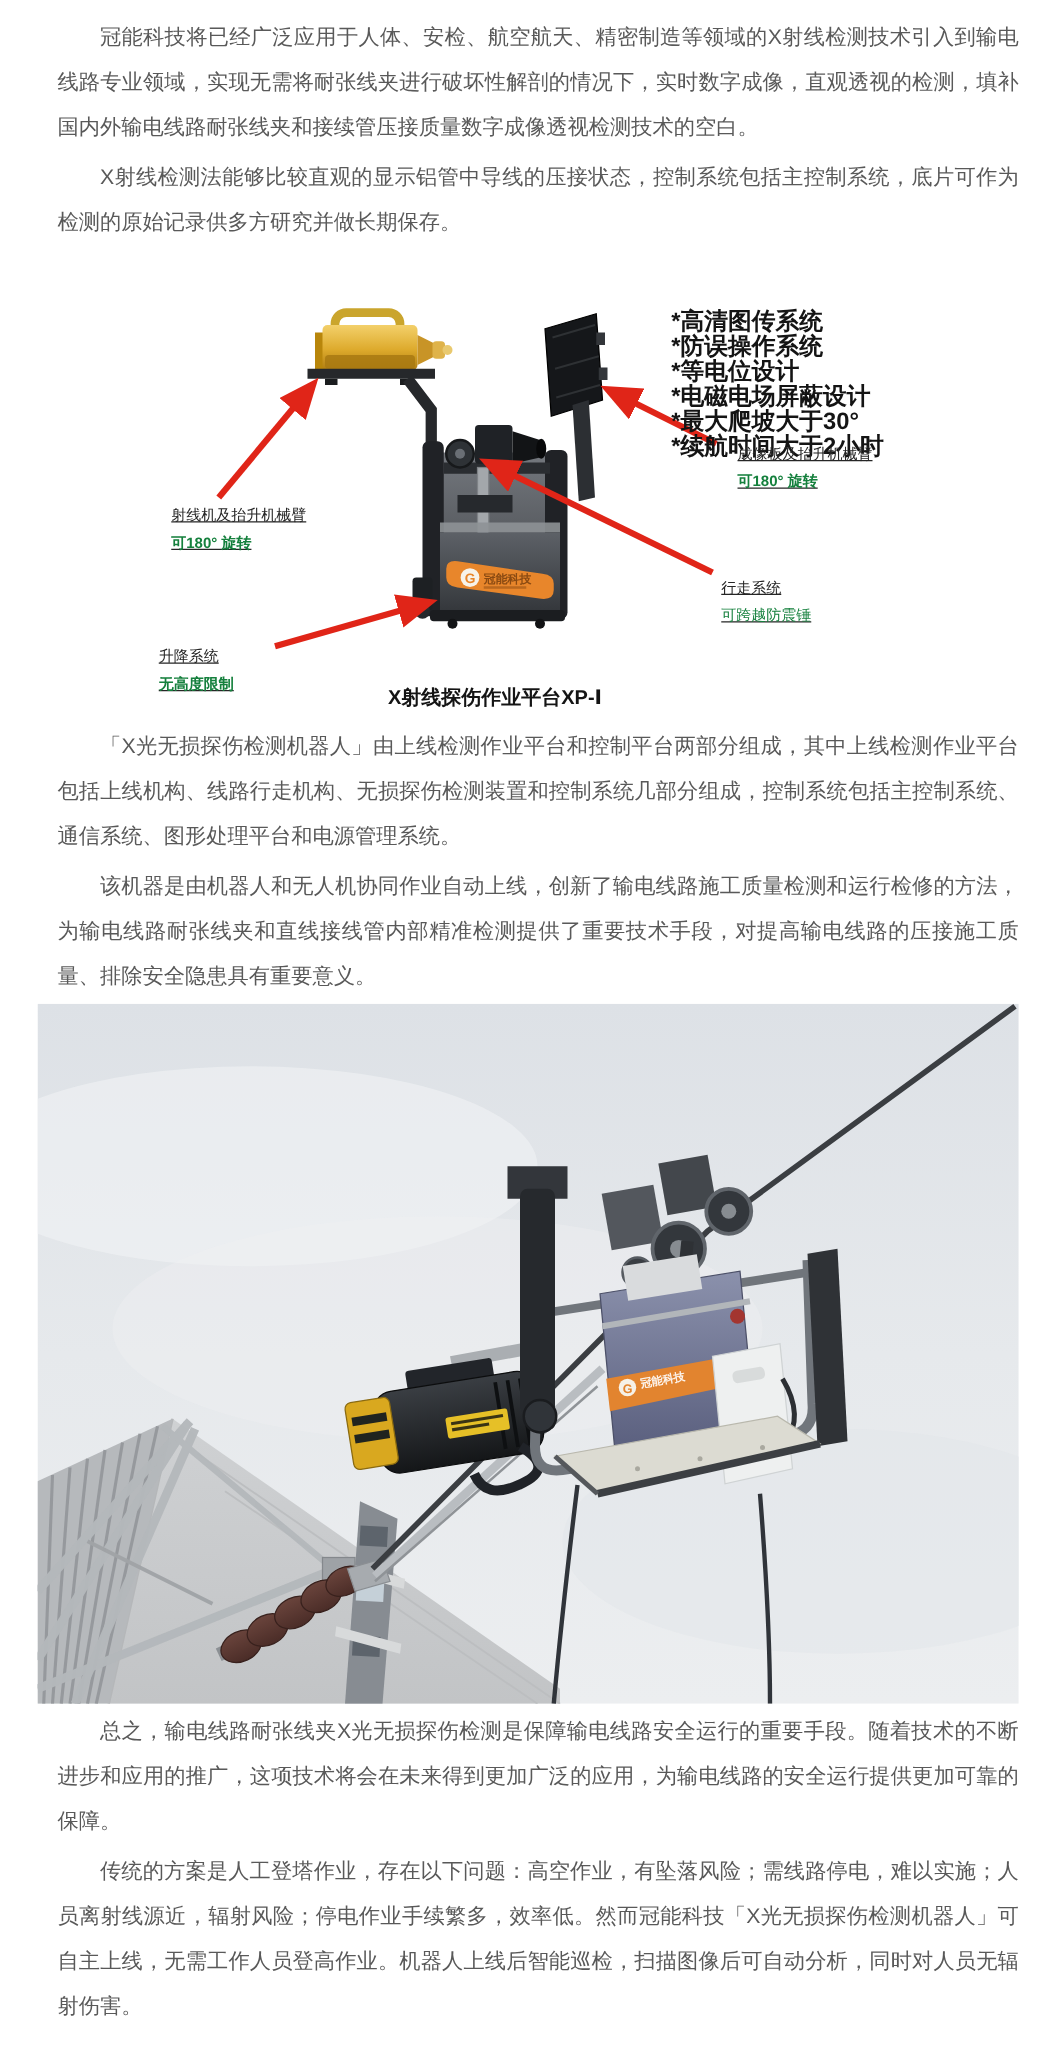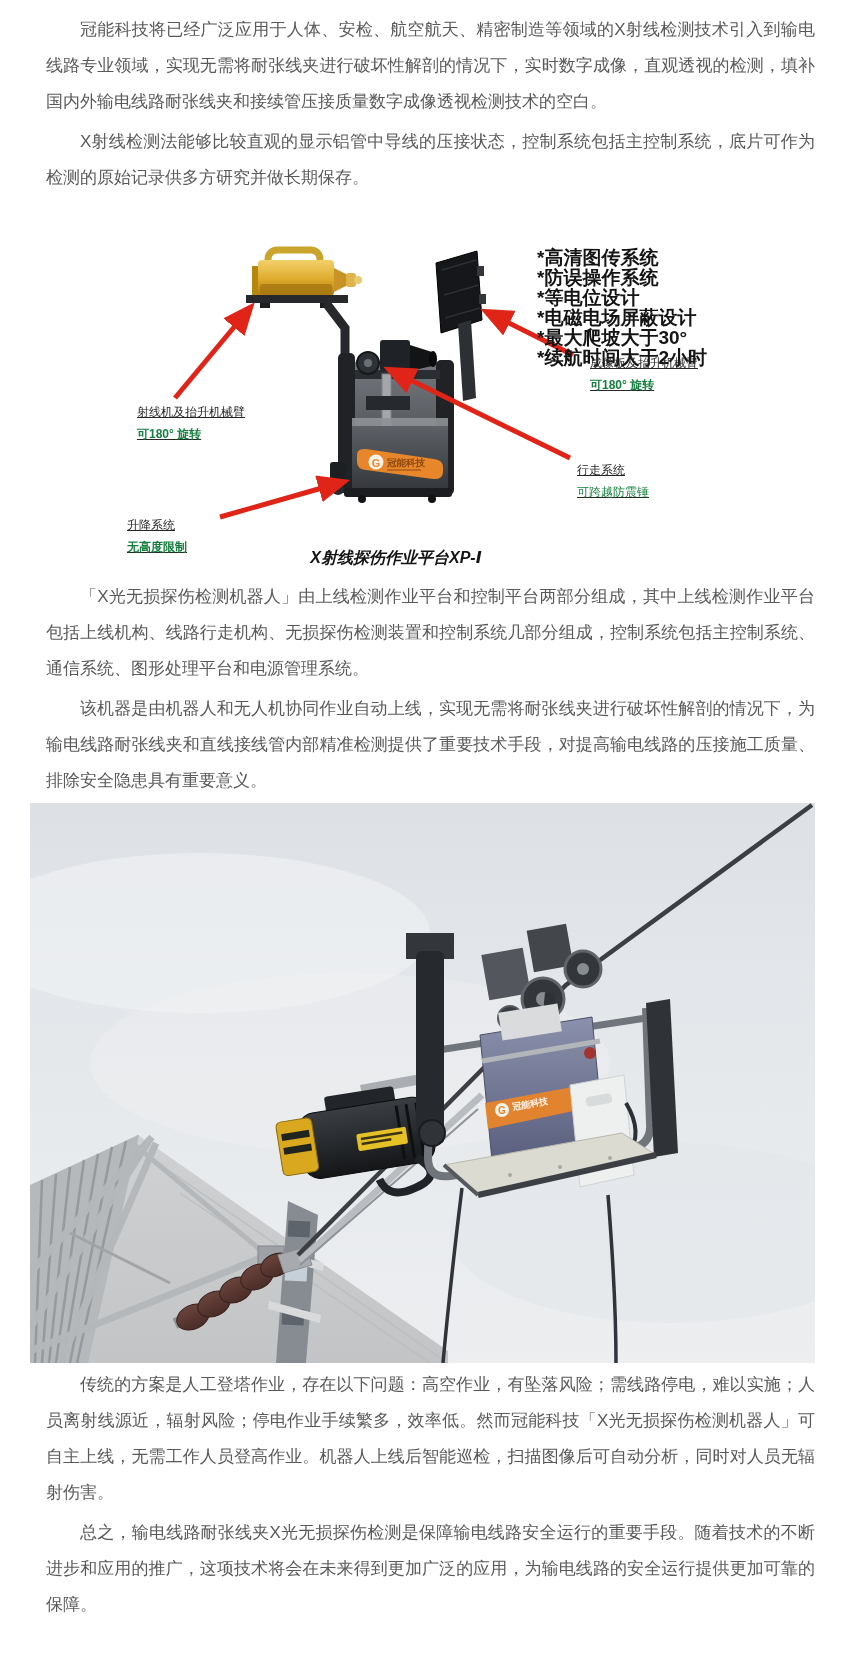--- a/index.html
+++ b/index.html
@@ -18,21 +18,21 @@
   .dlabel{position:absolute;white-space:nowrap;line-height:22px;
     font-family:"Liberation Serif","DejaVu Serif",serif;
     font-size:12px;color:#262626;text-decoration:underline;}
   .dlabel .spec{display:block;font-family:"Liberation Sans","DejaVu Sans",sans-serif;
     font-weight:700;color:#15803d;}
   .dfeatures{position:absolute;left:507px;top:20px;
     font-family:"Liberation Sans","DejaVu Sans",sans-serif;
     font-weight:700;font-size:19px;line-height:20px;color:#141414;white-space:nowrap;margin-top:28px;}
   .dcaption{position:absolute;left:0;top:348px;width:732px;text-align:center;
     font-family:"Liberation Sans","DejaVu Sans",sans-serif;
-    font-weight:700;font-size:16px;color:#141414;font-style:italic;}
+    font-weight:700;font-size:16px;color:#141414;}
 </style>
 </head>
 <body>
 
 <div class="content">
 
   <p class="para">冠能科技将已经广泛应用于人体、安检、航空航天、精密制造等领域的X射线检测技术引入到输电线路专业领域，实现无需将耐张线夹进行破坏性解剖的情况下，实时数字成像，直观透视的检测，填补国内外输电线路耐张线夹和接续管压接质量数字成像透视检测技术的空白。</p>
   <p class="para">X射线检测法能够比较直观的显示铝管中导线的压接状态，控制系统包括主控制系统，底片可作为检测的原始记录供多方研究并做长期保存。</p>
 
   <div class="figure diagram">
@@ -139,21 +139,21 @@
     </div>
     <div class="dlabel" style="left:97px;top:314px;">
       <span>升降系统</span>
       <span class="spec">无高度限制</span>
     </div>
 
     <div class="dcaption">X射线探伤作业平台XP-Ⅰ</div>
   </div>
 
   <p class="para">「X光无损探伤检测机器人」由上线检测作业平台和控制平台两部分组成，其中上线检测作业平台包括上线机构、线路行走机构、无损探伤检测装置和控制系统几部分组成，控制系统包括主控制系统、通信系统、图形处理平台和电源管理系统。</p>
-  <p class="para">该机器是由机器人和无人机协同作业自动上线，实现无需将耐张线夹进行破坏性解剖的情况下，为输电线路耐张线夹和直线接线管内部精准检测提供了重要技术手段，对提高输电线路的压接施工质量、排除安全隐患具有重要意义。</p>
+  <p class="para">该机器是由机器人和无人机协同作业自动上线，创新了输电线路施工质量检测和运行检修的方法，为输电线路耐张线夹和直线接线管内部精准检测提供了重要技术手段，对提高输电线路的压接施工质量、排除安全隐患具有重要意义。</p>
 
   <div class="figure photo">
     <svg width="785" height="560" viewBox="0 0 785 560">
       <defs>
         <linearGradient id="sky" x1="0" y1="0" x2="0" y2="1">
           <stop offset="0" stop-color="#dde1e6"></stop>
             <stop offset="0.5" stop-color="#e6e9ec"></stop>
             <stop offset="1" stop-color="#eceef0"></stop>
         </linearGradient>
         <linearGradient id="robotGrad" x1="0" y1="0" x2="0" y2="1">
@@ -275,16 +275,16 @@
         <line x1="414" y1="362" x2="448" y2="392" stroke="#55585c" stroke-width="4"></line>
         <circle cx="480" cy="372" r="2" fill="#a9a89f"></circle>
         <circle cx="530" cy="364" r="2" fill="#a9a89f"></circle>
         <circle cx="580" cy="355" r="2" fill="#a9a89f"></circle>
         <path d="M432,385 C424,450 418,505 413,560" stroke="#30343a" stroke-width="3.5" fill="none"></path>
         <path d="M578,392 C583,455 586,505 586,560" stroke="#30343a" stroke-width="3.5" fill="none"></path>
       </g>
     </svg>
   </div>
 
+  <p class="para">总之，输电线路耐张线夹X光无损探伤检测是保障输电线路安全运行的重要手段。随着技术的不断进步和应用的推广，这项技术将会在未来得到更加广泛的应用，为输电线路的安全运行提供更加可靠的保障。</p>
   <p class="para">传统的方案是人工登塔作业，存在以下问题：高空作业，有坠落风险；需线路停电，难以实施；人员离射线源近，辐射风险；停电作业手续繁多，效率低。然而冠能科技「X光无损探伤检测机器人」可自主上线，无需工作人员登高作业。机器人上线后智能巡检，扫描图像后可自动分析，同时对人员无辐射伤害。</p>
-  <p class="para">总之，输电线路耐张线夹X光无损探伤检测是保障输电线路安全运行的重要手段。随着技术的不断进步和应用的推广，这项技术将会在未来得到更加广泛的应用，为输电线路的安全运行提供更加可靠的保障。</p>
 
 </div>
 
 </body></html>

